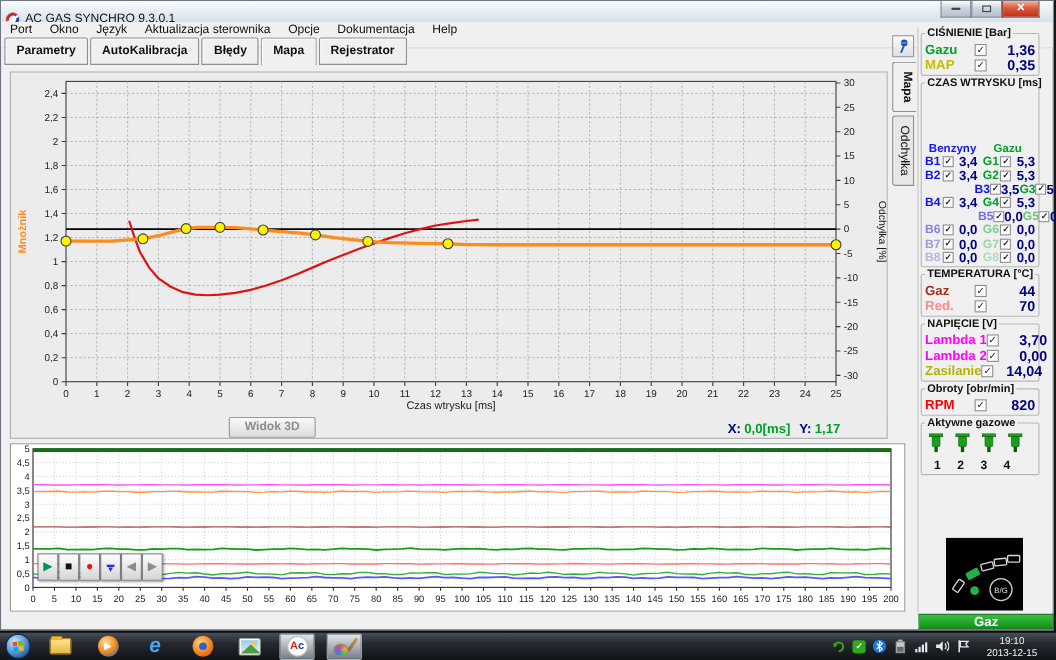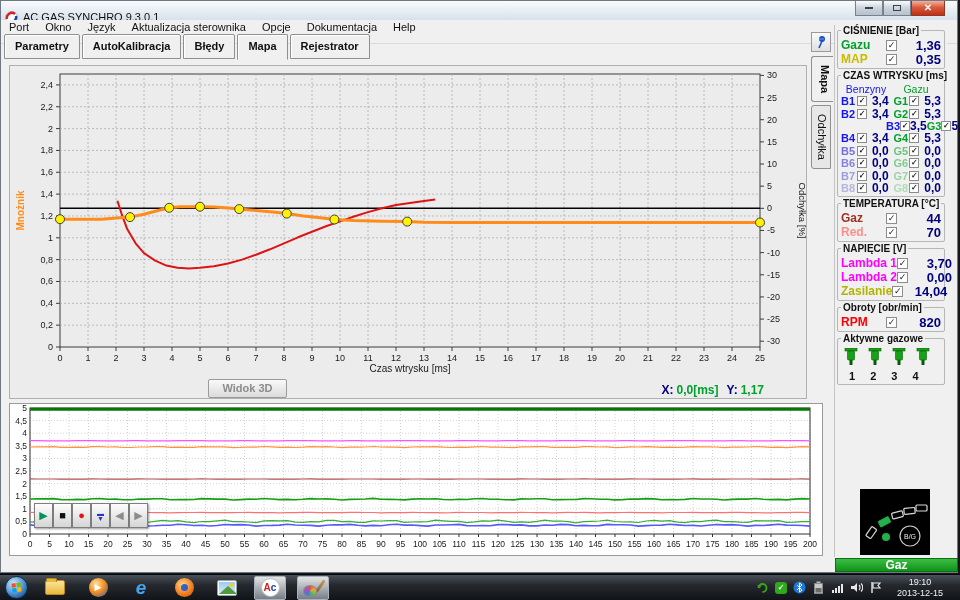--- a/index.html
+++ b/index.html
@@ -39,21 +39,21 @@
   .v-tab.inactive { background:#E7E7E7; margin-top:3px; width:20px; border-right:1px solid #909090; }
 
   
   .right-panel { position:absolute; left:833px; top:24px; width:113px; height:532px; background:#F0F0F0; border-left:1px solid #C4C4C4; padding:5px 2px 0 2px; }
   .groupbox { position:relative; border:1px solid #B6B6B6; border-radius:2px; margin:0 0 6px 0; padding:7px 3px 2px 3px; background:#F0F0F0; }
   .gb-title { position:absolute; top:-6px; left:3px; background:#F0F0F0; padding:0 2px; font-size:10px; font-weight:bold; color:#101010; white-space:nowrap; }
   .sensor-row { display:flex; align-items:center; height:14px; }
   .sensor-label { font-size:12px; font-weight:bold; white-space:nowrap; }
   .cbx { flex:none; width:11px; height:11px; background:#FFF; border:1px solid #8C8C8C; font-size:9px; line-height:9px; text-align:center; color:#1A1A1A; margin-left:auto; }
   .sensor-value { flex:none; width:44px; text-align:right; font-size:13px; font-weight:bold; color:#000080; }
-  .inj-header { display:flex; height:12px; font-size:10.5px; font-weight:normal; }
+  .inj-header { display:flex; height:12px; font-size:10.5px; font-weight:bold;margin-top:46px; }
   .inj-header span { width:50%; text-align:center; }
   .inj-row { display:flex; align-items:center; height:12.4px; font-size:11px; font-weight:bold; }
   .inj-row .lab { width:20px; }
   .inj-row .cbx { margin-left:0; width:10px; height:10px; font-size:8px; line-height:8px; }
   .inj-row .val { width:27px; text-align:right; color:#000080; font-size:12px; }
   .inj-row .gap { width:6px; }
   .injector-row { display:flex; gap:10px; padding-left:3px; margin-top:2px; }
   .injector-nums { display:flex; gap:15px; padding-left:8px; font-size:11px; font-weight:bold; color:#101010; }
 
   
@@ -368,21 +368,21 @@
           <div class="inj-row">
             <span class="lab" style="color: rgb(20, 20, 240);">B4</span>
             <span class="cbx">✓</span>
             <span class="val">3,4</span>
             <span class="gap"></span>
             <span class="lab" style="color: rgb(0, 161, 43);">G4</span>
             <span class="cbx">✓</span>
             <span class="val">5,3</span>
           </div>
           <div class="inj-row">
-            <span class="lab" style="color: rgb(112, 112, 224);">B5</span>
+            <span class="lab" style="color: rgb(112, 112, 224); margin-left: 48px;">B5</span>
             <span class="cbx">✓</span>
             <span class="val">0,0</span>
             <span class="gap"></span>
             <span class="lab" style="color: rgb(108, 196, 126);">G5</span>
             <span class="cbx">✓</span>
             <span class="val">0,0</span>
           </div>
           <div class="inj-row">
             <span class="lab" style="color: rgb(132, 132, 224);">B6</span>
             <span class="cbx">✓</span>

